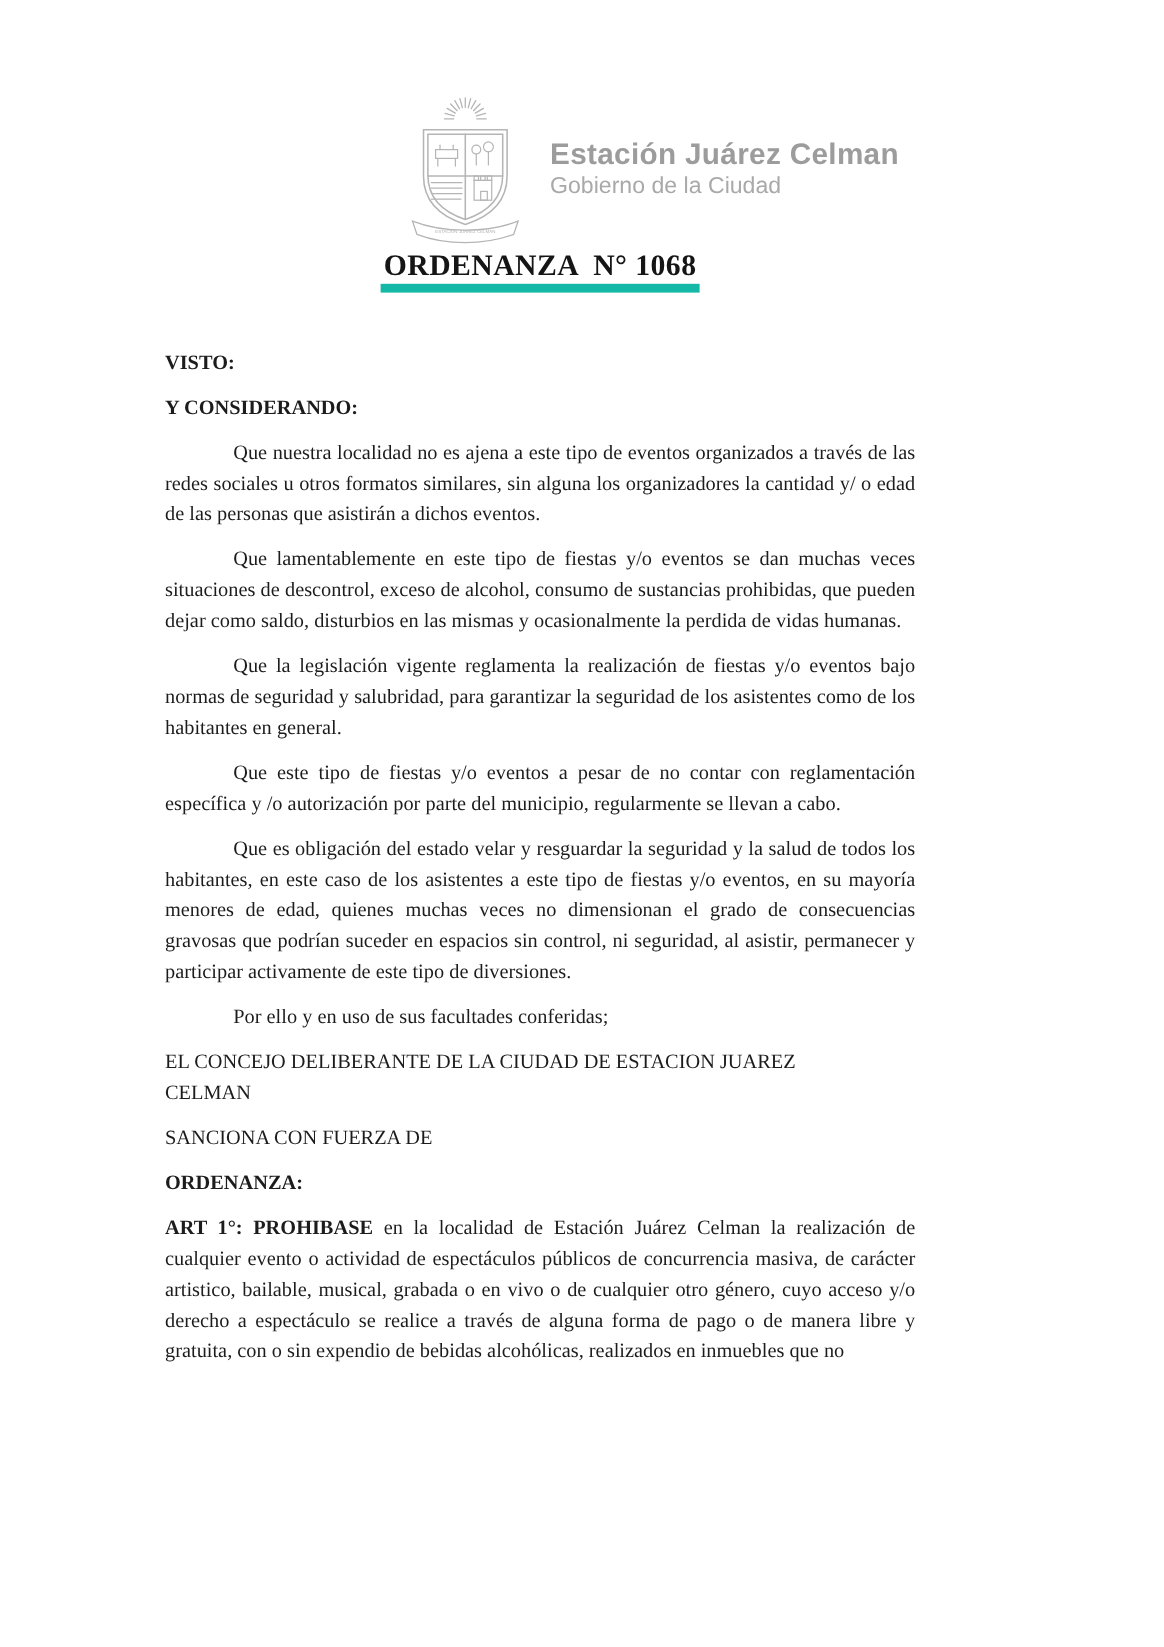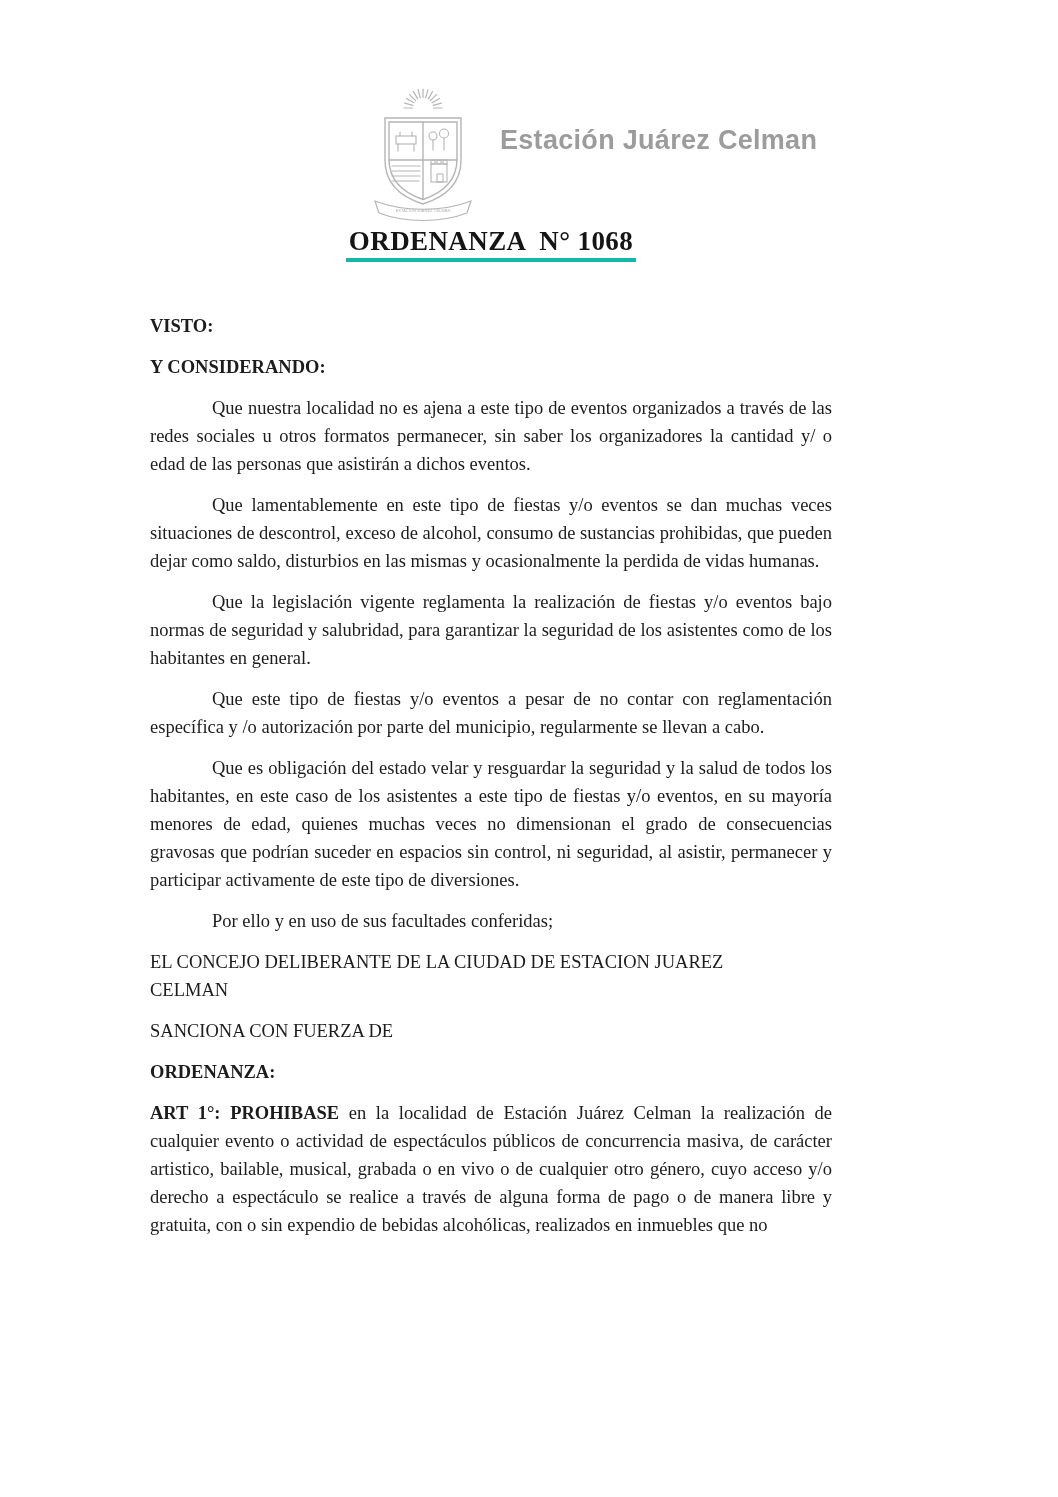--- a/index.html
+++ b/index.html
@@ -17,21 +17,21 @@
   
   .header{display:flex;align-items:flex-start;margin-left:210px;height:134px;}
   .crest{width:126px;height:134px;flex:0 0 auto;}
   .wordmark{margin-left:14px;margin-top:38px;font-family:"Liberation Sans", sans-serif;}
   .org-name{font-size:27px;font-weight:bold;color:#9c9c9c;letter-spacing:.3px;line-height:1.05;}
   .org-sub{font-size:21px;color:#a9a9a9;margin-top:3px;line-height:1.1;}
   
   .doc-title{text-align:center;margin-top:4px;margin-bottom:50px;}
   .doc-title span{
     display:inline-block;font-size:27px;font-weight:bold;
-    border-bottom:4px solid #14b8a6;padding:0 3px 1px;
+    border-bottom:8px solid #14b8a6;padding:0 3px 1px;
     white-space:pre-wrap;letter-spacing:.4px;color:#151515;
   }
   
   .heading{font-weight:bold;line-height:28px;margin:0 0 13px;}
   p.par{margin:0 0 13px;text-align:justify;line-height:28px;}
   .indent{text-indent:62px;}
   .center-line{text-align:left;line-height:28px;margin:0 0 13px;}
   .center-line.bold{font-weight:bold;}
   .art1{margin-top:30px;}
   .art1 b{font-weight:bold;}
@@ -94,31 +94,32 @@
         <rect x="74" y="72" width="4" height="4"></rect>
         <rect x="80" y="72" width="4" height="4"></rect>
         <rect x="74" y="86" width="6" height="8"></rect>
       </g>
 
       <path d="M12,113 C40,124 80,124 108,113 L104,125 C78,135 42,135 16,125 Z" fill="#ffffff" stroke-width="1.2"></path>
       <text x="60" y="123.5" text-anchor="middle" font-size="4" fill="#b0b0b0" stroke="none" font-family="Liberation Sans, sans-serif">ESTACION JUAREZ CELMAN</text>
     </svg>
     <div class="wordmark">
       <div class="org-name">Estación Juárez Celman</div>
+      <div class="org-sub">Gobierno de la Ciudad</div>
     </div>
   </div>
 
   <div class="doc-title">
     <span>ORDENANZA  N° 1068</span>
   </div>
 
   <div class="heading">VISTO:</div>
 
   <div class="heading">Y CONSIDERANDO:</div>
-  <p class="par indent">Que nuestra localidad no es ajena a este tipo de eventos organizados a través de las redes sociales u otros formatos permanecer, sin saber los organizadores la cantidad y/ o edad de las personas que asistirán a dichos eventos.</p>
+  <p class="par indent">Que nuestra localidad no es ajena a este tipo de eventos organizados a través de las redes sociales u otros formatos similares, sin alguna los organizadores la cantidad y/ o edad de las personas que asistirán a dichos eventos.</p>
   <p class="par indent">Que lamentablemente en este tipo de fiestas y/o eventos se dan muchas veces situaciones de descontrol, exceso de alcohol, consumo de sustancias prohibidas, que pueden dejar como saldo, disturbios en las mismas y ocasionalmente la perdida de vidas humanas.</p>
   <p class="par indent">Que la legislación vigente reglamenta la realización de fiestas y/o eventos bajo normas de seguridad y salubridad, para garantizar la seguridad de los asistentes como de los habitantes en general.</p>
   <p class="par indent">Que este tipo de fiestas y/o eventos a pesar de no contar con reglamentación específica y /o autorización por parte del municipio, regularmente se llevan a cabo.</p>
   <p class="par indent">Que es obligación del estado velar y resguardar la seguridad y la salud de todos los habitantes, en este caso de los asistentes a este tipo de fiestas y/o eventos, en su mayoría menores de edad, quienes muchas veces no dimensionan el grado de consecuencias gravosas que podrían suceder en espacios sin control, ni seguridad, al asistir, permanecer y participar activamente de este tipo de diversiones.</p>
 
   <p class="par indent">Por ello y en uso de sus facultades conferidas;</p>
   <div class="center-line" style="margin-bottom:0;">EL CONCEJO DELIBERANTE DE LA CIUDAD DE ESTACION JUAREZ</div>
   <div class="center-line">CELMAN</div>
   <div class="center-line">SANCIONA CON FUERZA DE</div>
   <div class="center-line bold">ORDENANZA:</div>

